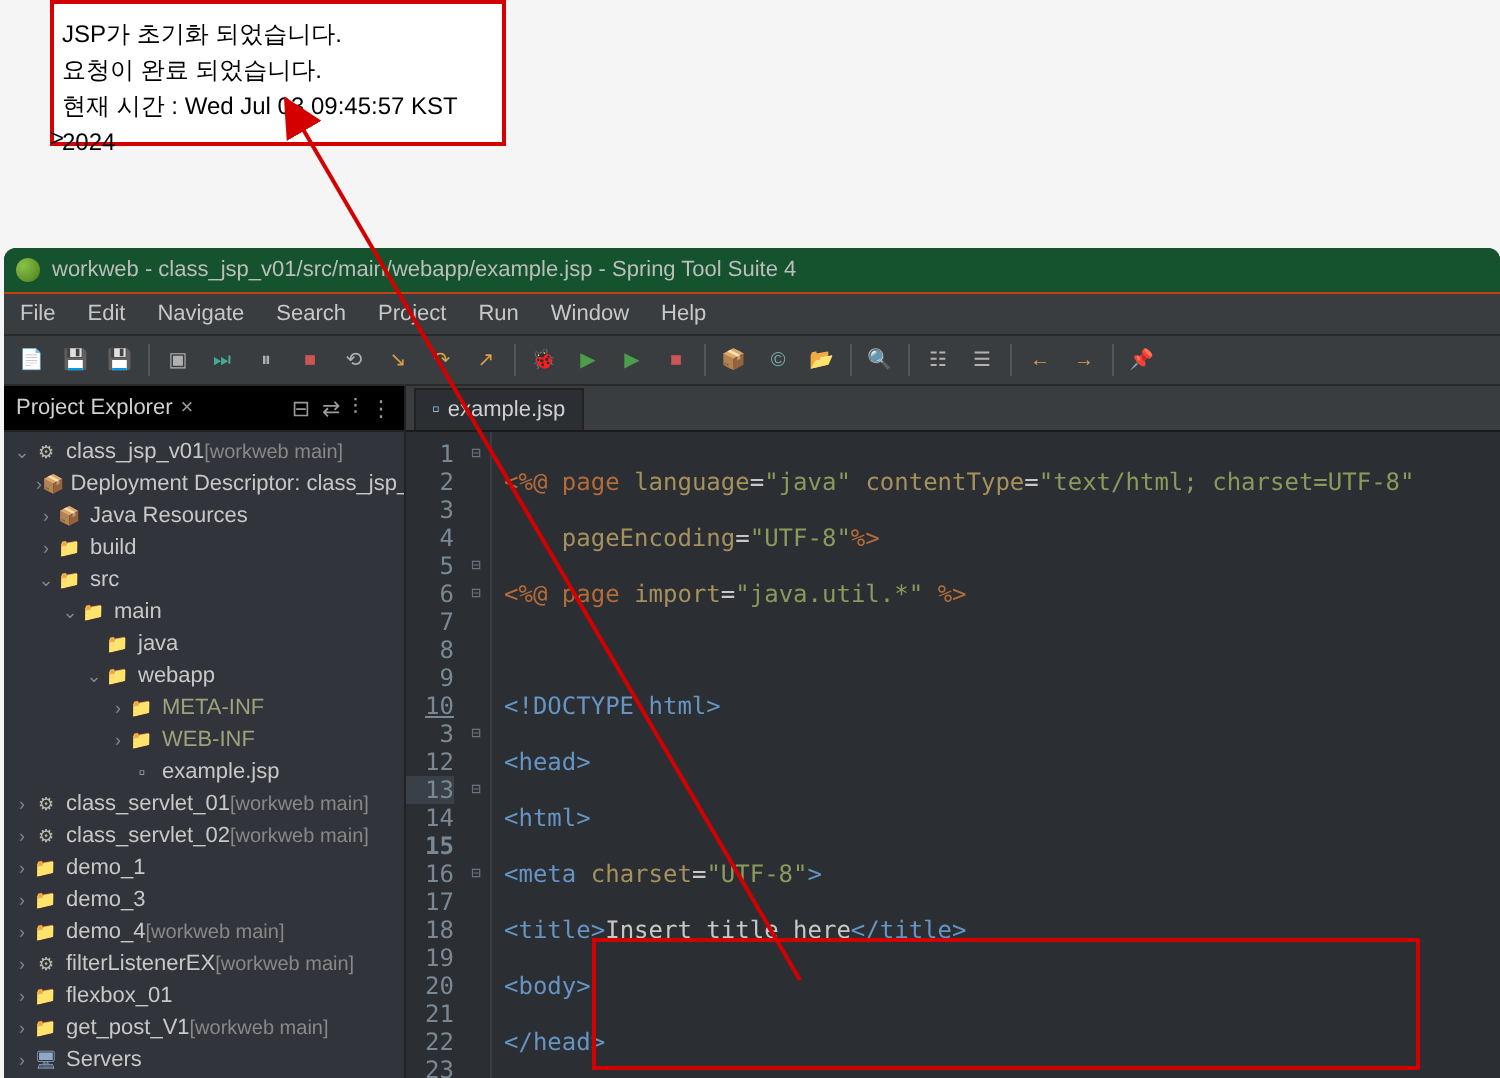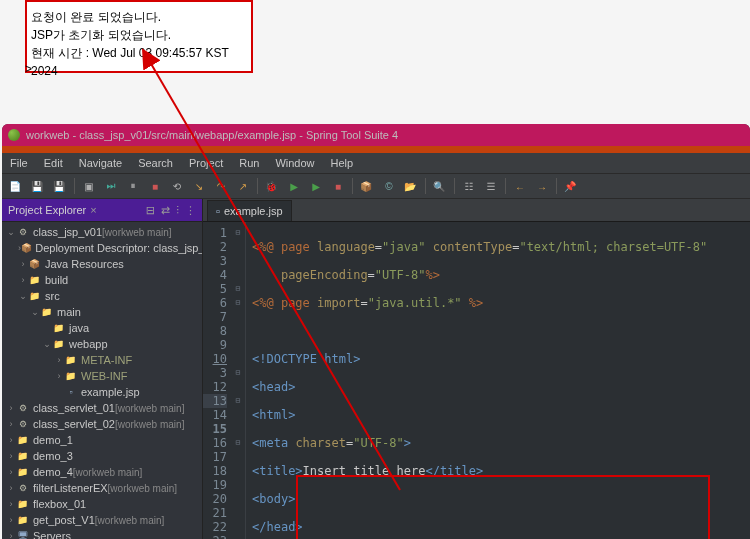--- a/index.html
+++ b/index.html
@@ -1,29 +1,29 @@
 <!DOCTYPE html>
 <html><head>
 <meta charset="utf-8">
 <style>
 html,body{margin:0;padding:0;width:750px;height:539px;font-family:"Segoe UI",Arial,sans-serif;font-size:11px;background:#f5f5f5;overflow:hidden;position:relative}
 .browser-box{position:absolute;left:25px;top:0;width:216px;height:57px;border:2px solid #d40000;background:#fff;padding:6px 4px;font-family:"Malgun Gothic",Arial;font-size:12px;line-height:1.5;color:#000}
 .prompt{position:absolute;left:25px;top:62px;font-size:12px;color:#000}
 .arrow-svg{position:absolute;left:0;top:0;pointer-events:none;z-index:10}
 .ide{position:absolute;left:2px;top:124px;right:0;bottom:0;background:#3a3d40;display:flex;flex-direction:column;border-radius:6px 6px 0 0;overflow:hidden}
-.titlebar{height:22px;background:#be185d;display:flex;align-items:center;padding:0 6px;color:#bdbdbd;font-size:11px;border-bottom:7px solid #c2410c}
+.titlebar{height:22px;background:#14532d;display:flex;align-items:center;padding:0 6px;color:#bdbdbd;font-size:11px;border-bottom:1px solid #c2410c}
 .title-icon{width:12px;height:12px;border-radius:50%;background:radial-gradient(circle at 30% 30%,#8bc34a,#4b7b1a);margin-right:6px}
 .menubar{height:20px;background:#3a3d40;display:flex;align-items:center;padding:0 8px;color:#c8c8c8;font-size:11px;gap:16px}
 .menubar span{cursor:default}
 .toolbar{height:24px;background:#3a3d40;border-top:1px solid #2a2a2a;border-bottom:1px solid #2a2a2a;display:flex;align-items:center;padding:0 6px;gap:6px}
 .tb-btn{width:16px;height:16px;display:flex;align-items:center;justify-content:center;color:#b0b0b0;font-size:10px}
 .tb-sep{width:1px;height:16px;background:#555}
 .ide-body{flex:1;display:flex;min-height:0}
 .sidebar{width:200px;background:#31343a;border-right:1px solid #222;display:flex;flex-direction:column}
-.pe-header{height:22px;background:#4c1d95;display:flex;align-items:center;padding:0 6px;border-bottom:1px solid #222;color:#d0d0d0;font-size:11px}
+.pe-header{height:22px;background:#000000;display:flex;align-items:center;padding:0 6px;border-bottom:1px solid #222;color:#d0d0d0;font-size:11px}
 .pe-header .close{margin-left:4px;color:#999}
 .pe-tools{margin-left:auto;display:flex;gap:6px;color:#999}
 .tree{flex:1;overflow:auto;padding:2px 0;font-size:11px;color:#c8c8c8}
 .tree-node{display:flex;align-items:center;height:16px;padding-right:4px;white-space:nowrap;cursor:default}
 .tree-exp{width:10px;text-align:center;color:#888;font-size:9px}
 .tree-icon{width:14px;height:12px;margin-right:3px;display:inline-flex;align-items:center;justify-content:center;font-size:9px}
 .fldr{color:#d9a04a}
 .pkg{color:#6b533a}
 .file{color:#9fb8d4}
 .svr{color:#8fa8c8}
@@ -44,22 +44,22 @@
 .tag{color:#6694c3}
 .attr{color:#a6915c}
 .str{color:#8a9a5b}
 .kw{color:#b36b3a}
 .red-box{position:absolute;border:2px solid #d40000;pointer-events:none}
 </style>
 </head>
 <body>
 
 <div class="browser-box">
+  <div>JSP가 초기화 되었습니다.</div>
   <div>요청이 완료 되었습니다.</div>
-  <div>JSP가 초기화 되었습니다.</div>
   <div>현재 시간 : Wed Jul 03 09:45:57 KST 2024</div>
 </div>
 <div class="prompt">&gt;</div>
 
 <svg class="arrow-svg" width="750" height="539">
   <defs>
       <marker id="ah" markerWidth="10" markerHeight="10" refX="2" refY="5" orient="auto">
         <path d="M0,0 L10,5 L0,10 Z" fill="#d40000"></path>
       </marker>
     </defs>

